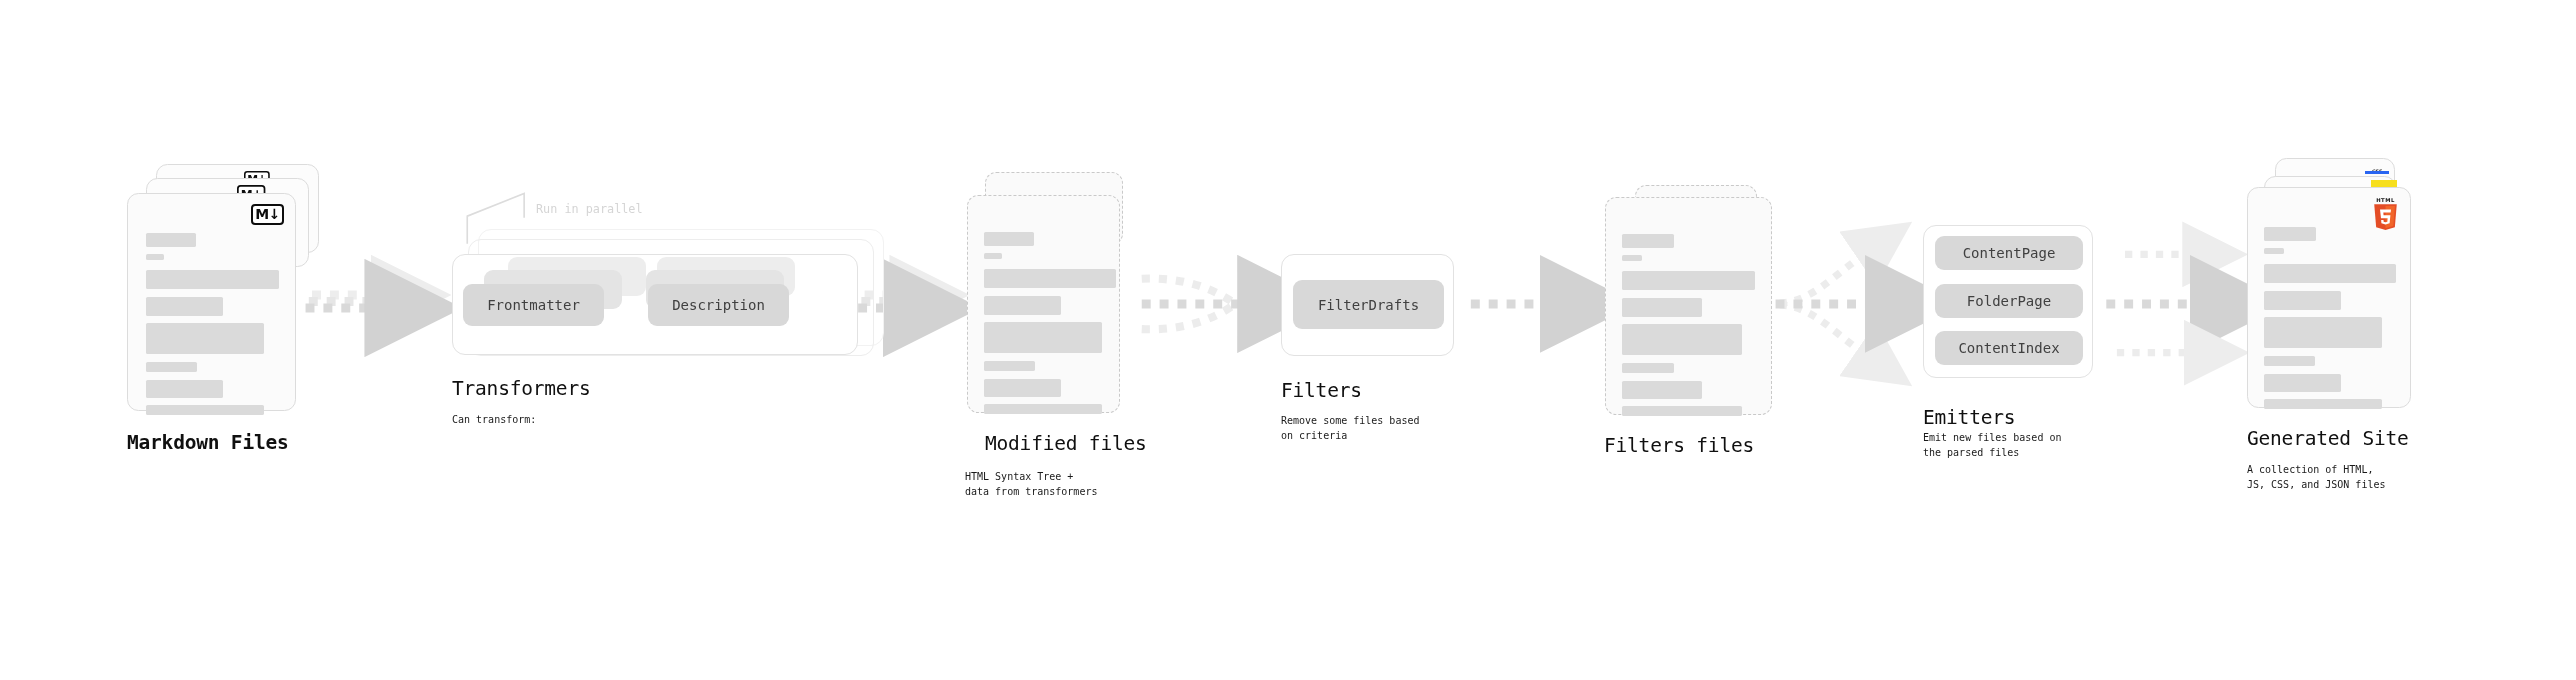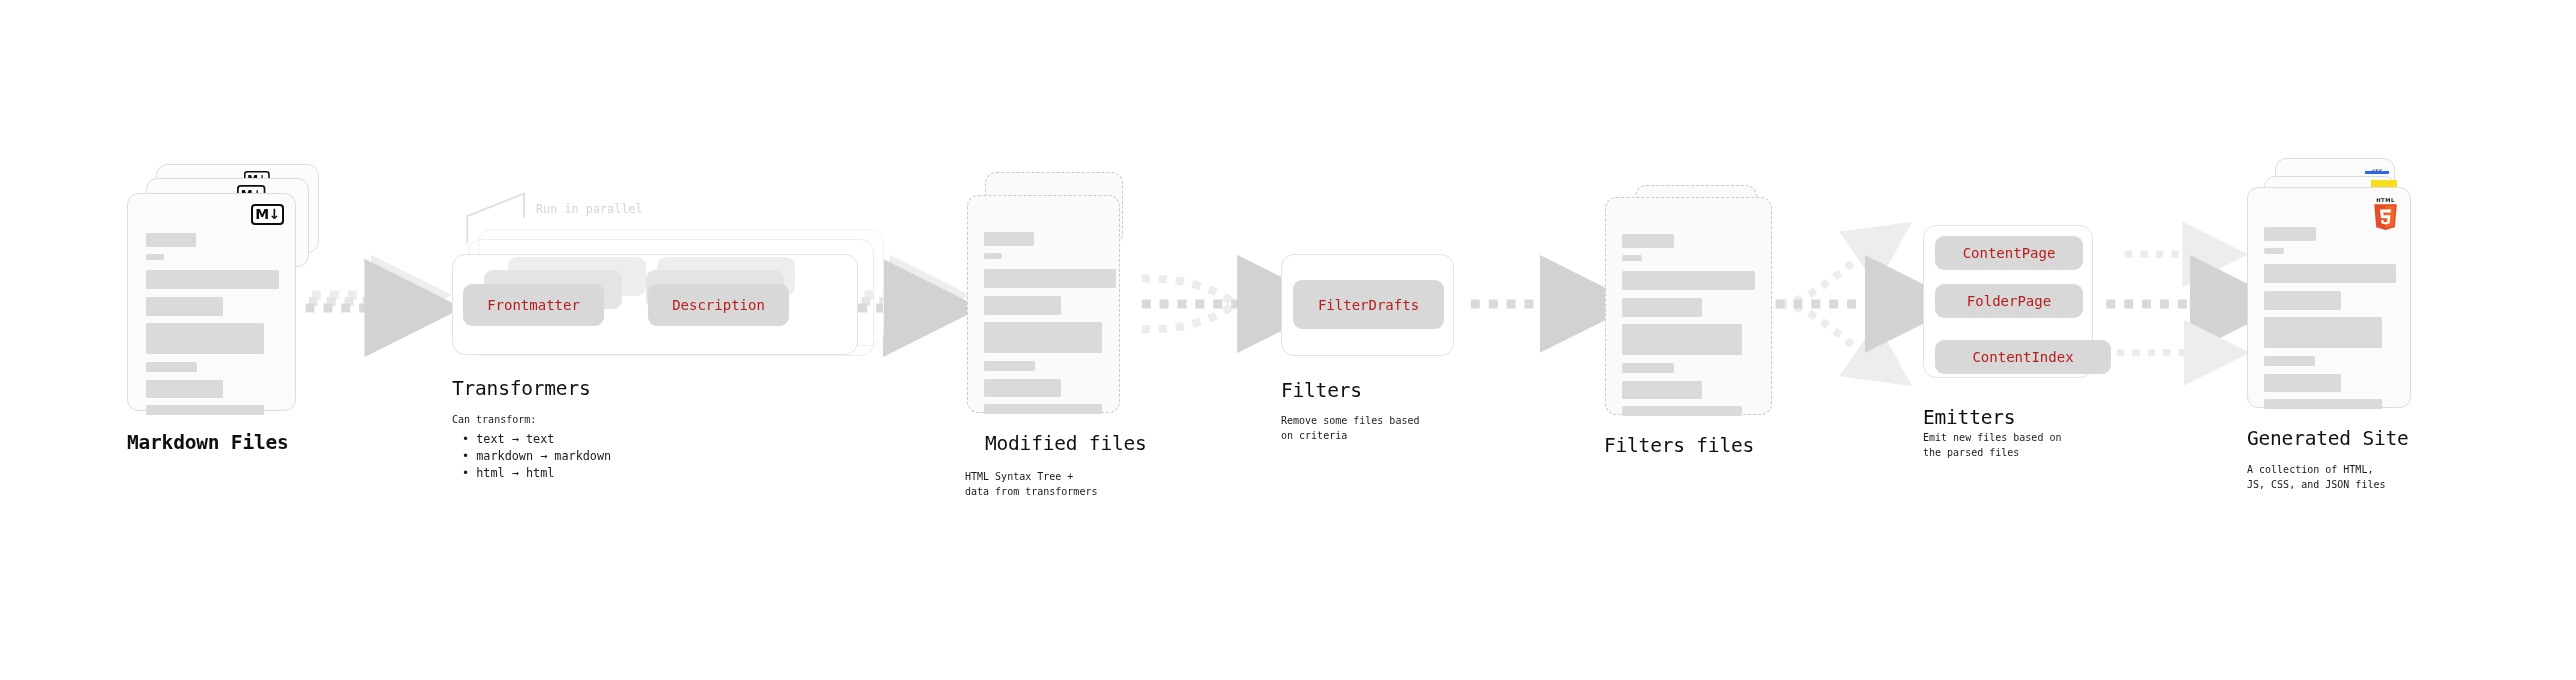--- a/index.html
+++ b/index.html
@@ -50,21 +50,21 @@
   }
   .panel.ghost1 { border-color: #ededed; background: transparent; }
   .panel.ghost2 { border-color: #f2f2f2; background: transparent; }
 
   .chip {
     position: absolute;
     background: #d8d8d8;
     border-radius: 9px;
     display: flex; align-items: center; justify-content: center;
     font-family: "DejaVu Sans Mono", "Liberation Mono", monospace;
-    font-size: 14px; color: #b91c1c; white-space: nowrap;
+    font-size: 14px; color: #404040; white-space: nowrap;
   }
   .chip.g1 { background: #e4e4e4; color: transparent; }
   .chip.g2 { background: #ededed; color: transparent; }
 
   
   .title {
     position: absolute;
     font-family: "DejaVu Sans Mono", "Liberation Mono", monospace;
     font-size: 19.5px; color: #101010; white-space: nowrap; letter-spacing: -0.2px;
   }
@@ -186,25 +186,20 @@
     <div class="chip g1" style="left:484px; top:270px; width:138px; height:39px;">Frontmatter</div>
     <div class="chip" style="left:463px; top:284px; width:141px; height:42px;">Frontmatter</div>
 
     <div class="chip g2" style="left:657px; top:257px; width:138px; height:39px;">Description</div>
     <div class="chip g1" style="left:646px; top:270px; width:138px; height:39px;">Description</div>
     <div class="chip" style="left:648px; top:284px; width:141px; height:42px;">Description</div>
   </div>
   <div class="note" style="left:536px; top:202px;">Run in parallel</div>
   <div class="title" style="left:452px; top:377px;">Transformers</div>
   <div class="caption" style="left:452px; top:413px;">Can transform:</div>
-  <ul class="bullets" style="left:462px; top:431px;">
-    <li>text → text</li>
-    <li>markdown → markdown</li>
-    <li>html → html</li>
-  </ul>
 
   <div class="doc-stack">
     <div class="doc-card dashed" style="left:985px; top:172px; width:138px; height:73px;"></div>
     <div class="doc-card dashed" style="left:967px; top:195px; width:153px; height:218px;">
       <div class="doc-body" style="top:36px; left:16.3px; right:16.3px;">
         <div class="bar" style="width:50px; height:14px;"></div>
         <div class="bar" style="width:18px; height:5.7px; margin-bottom:9.8px;"></div>
         <div class="bar" style="width:132px; height:19.5px;"></div>
         <div class="bar" style="width:77px; height:19.5px;"></div>
         <div class="bar" style="width:118px; height:31px;"></div>
@@ -240,21 +235,21 @@
         <div class="bar" style="width:120px; height:10.6px;"></div>
       </div>
     </div>
   </div>
   <div class="title" style="left:1604px; top:434px;">Filters files</div>
 
   <div>
     <div class="panel" style="left:1923px; top:225px; width:170px; height:153px;"></div>
     <div class="chip" style="left:1935px; top:236px; width:148px; height:34px;">ContentPage</div>
     <div class="chip" style="left:1935px; top:284px; width:148px; height:34px;">FolderPage</div>
-    <div class="chip" style="left:1935px; top:340px; width:176px; height:34px;">ContentIndex</div>
+    <div class="chip" style="left:1935px; top:331px; width:148px; height:34px;">ContentIndex</div>
   </div>
   <div class="title" style="left:1923px; top:406px;">Emitters</div>
   <div class="caption" style="left:1923px; top:431px;">Emit new files based on
 the parsed files</div>
 
   <div class="doc-stack">
 
     <div class="doc-card ghost" style="left:2275px; top:158px; width:120px; height:65px;"></div>
     <div class="css-badge" style="left:2365px; top:163px;">
       <span class="css-txt">CSS</span>

